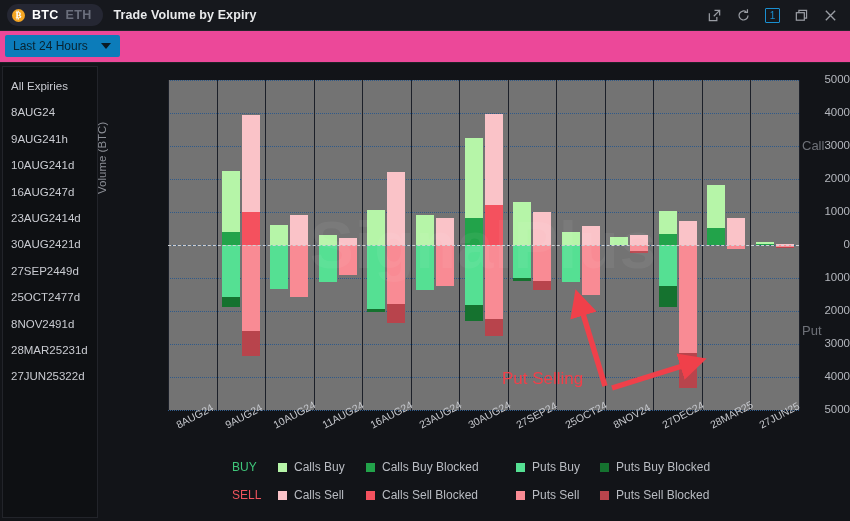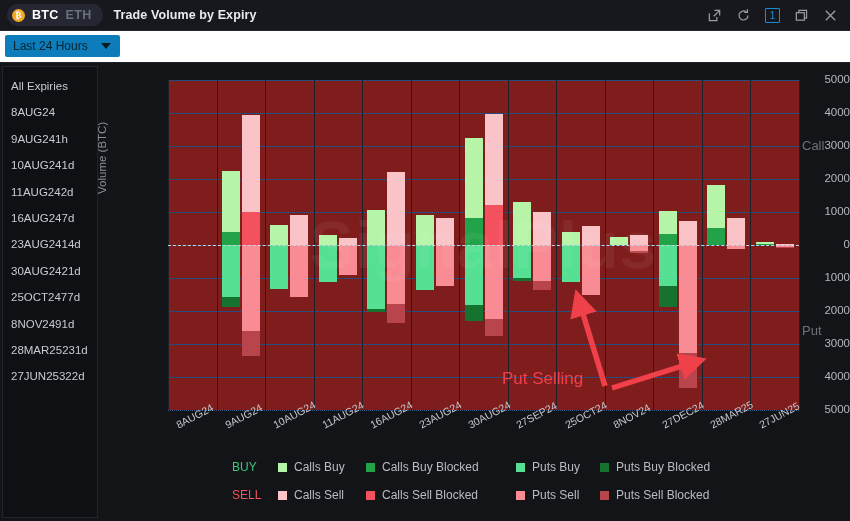--- a/index.html
+++ b/index.html
@@ -36,21 +36,21 @@
   .tb-ic svg { display: block; }
   .badge1 {
     width: 15px; height: 15px; border: 1.4px solid #1a8fd1; color: #1a8fd1;
     font-size: 10px; display: flex; align-items: center; justify-content: center;
     border-radius: 1px; cursor: pointer;
   }
 
   
   .toolbar {
     position: absolute; left: 0; top: 31px; width: 850px; height: 32px;
-    background: #ffffff; border-bottom: 1px solid #202227;
+    background: #ec4899; border-bottom: 1px solid #202227;
   }
   .dropdown {
     position: absolute; left: 5px; top: 4px; width: 115px; height: 22px;
     background: #0c7cba; border-radius: 2px; color: #06202e;
     font-size: 12px; display: flex; align-items: center; cursor: pointer;
   }
   .dd-label { padding-left: 8px; color: #08222f; font-size: 12px; }
   .dd-caret {
     margin-left: auto; margin-right: 9px;
     width: 0; height: 0; border-left: 5px solid transparent;
@@ -66,21 +66,21 @@
   .side-item {
     color: #c9cbd1; font-size: 11.5px; height: 26.4px; line-height: 26.4px;
     padding-left: 8px; white-space: nowrap; cursor: pointer;
   }
   .side-item .d { }
 
   
   .chart-wrap { position: absolute; left: 100px; top: 66px; width: 750px; height: 452px; }
   .plot {
     position: absolute; left: 68px; top: 14px; width: 631px; height: 330px;
-    background: #7f1d1d;
+    background: #737373;
   }
   .gridline {
     position: absolute; left: 0; width: 100%; height: 0;
     border-top: 1px dotted #2f5a8a;
   }
   .vgrid { position: absolute; top: 0; height: 100%; width: 0; border-left: 1px solid #1d2franchise; }
   .vgrid { border-left: 1px solid #1c2029; }
   .zeroline {
     position: absolute; left: 0; width: 100%; height: 0;
     border-top: 1.5px dashed #cfd2d6; z-index: 6;
@@ -173,24 +173,24 @@
       <span class="dd-label">Last 24 Hours</span>
       <span class="dd-caret"></span>
     </div>
   </div>
 
   <div class="sidebar" id="sidebar">
       <div class="side-item"><span>All Expiries</span></div>
       <div class="side-item"><span>8AUG24</span></div>
       <div class="side-item"><span>9AUG24</span><span class="d">1h</span></div>
       <div class="side-item"><span>10AUG24</span><span class="d">1d</span></div>
-      <div class="side-item"><span>11AUG24</span><span class="d">2d</span></div>
       <div class="side-item"><span>16AUG24</span><span class="d">7d</span></div>
       <div class="side-item"><span>23AUG24</span><span class="d">14d</span></div>
       <div class="side-item"><span>30AUG24</span><span class="d">21d</span></div>
+      <div class="side-item"><span>27SEP24</span><span class="d">49d</span></div>
       <div class="side-item"><span>25OCT24</span><span class="d">77d</span></div>
       <div class="side-item"><span>8NOV24</span><span class="d">91d</span></div>
       <div class="side-item"><span>28MAR25</span><span class="d">231d</span></div>
       <div class="side-item"><span>27JUN25</span><span class="d">322d</span></div>
     </div>
 
   <div class="chart-wrap">
     <div class="yaxis-title">Volume (BTC)</div>
     <div id="yticks">
         <div class="ylab" style="top: 14px;">5000</div>

